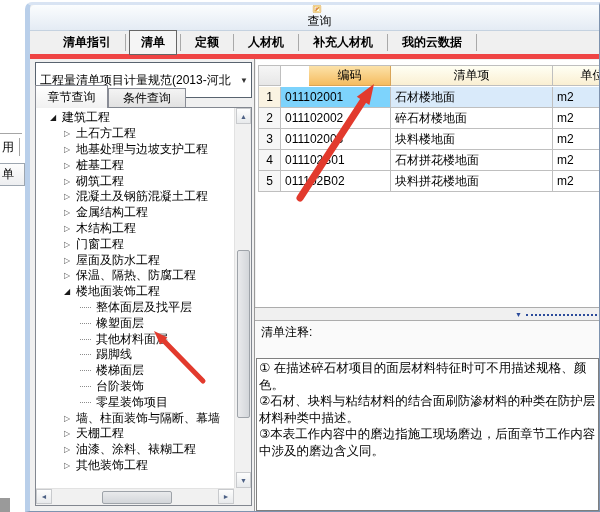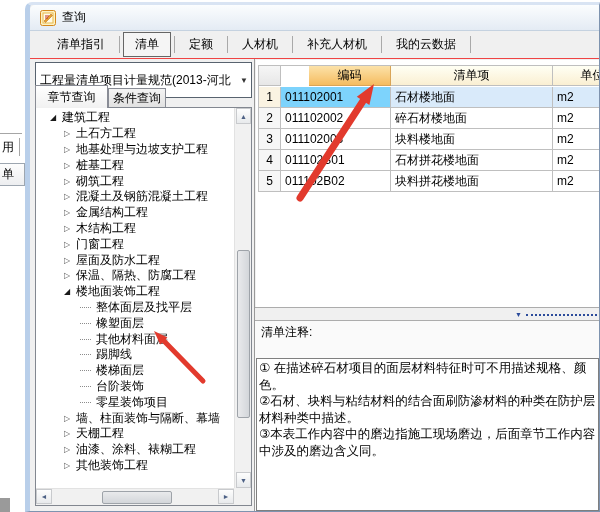--- a/index.html
+++ b/index.html
@@ -19,47 +19,47 @@
 
   
   .window {
     position:absolute; left:25px; top:2px; width:575px; height:510px;
     background:#f0f0f0; border:1px solid #7e93af; border-left:5px solid #b9cfea;
     border-top:3px solid #d9e4f3; border-radius:7px 0 0 0; overflow:hidden;
   }
   .titlebar {
     position:absolute; left:0; top:0; right:0; height:26px;
     background:linear-gradient(#fbfdfe,#e4ebf4); border-bottom:1px solid #c5d2e0;
-    border-radius:5px 0 0 0; display:flex; align-items:center; padding-left:10px;
+    border-radius:5px 0 0 0; display:flex; align-items:center; padding-left:10px;flex-direction:column;
   }
   .app-icon { width:16px; height:16px; margin-right:6px; }
   .tabbar {
     position:absolute; left:0; top:26px; right:0; height:28px;
-    background:#f0f0f0; border-bottom:1px solid #ef4444;
-    display:flex; align-items:center; padding-left:16px;
+    background:#f0f0f0; border-bottom:5px solid #ef4444;
+    display:flex; align-items:center; padding-left:22px;font-weight:bold;
   }
   .tab { padding:3px 11px; white-space:nowrap; cursor:default; }
   .tab.active { border:1px solid #666; background:#f5f5f5; }
   .tabsep { width:1px; height:17px; background:#a9a9a9; margin:0 3px; }
 
   
   .combo {
     position:absolute; left:5px; top:57px; width:217px; height:36px;
     border:1px solid #58636f; background:#fff; display:flex; align-items:center;
     padding:0 3px 0 4px; white-space:nowrap; overflow:hidden;
   }
   .combo .val { flex:1; overflow:hidden; white-space:nowrap; }
   .combo .dd { font-size:8px; color:#333; margin-left:2px; }
   .subtab {
     position:absolute; display:flex; align-items:center; justify-content:center;
     border:1px solid #898c95; border-bottom:none; white-space:nowrap;
   }
   .subtab.active { left:5px; top:80px; width:73px; height:23px;
     background:linear-gradient(#ffffff,#f1f1f1); z-index:2; }
-  .subtab.inactive { left:78px; top:83px; width:58px; height:20px;
+  .subtab.inactive { left:78px; top:83px; width:78px; height:20px;
     background:linear-gradient(#f4f4f4,#e0e0e0); }
   .treebox {
     position:absolute; left:5px; top:102px; width:217px; height:399px;
     border:1px solid #828790; background:#fff; overflow:hidden;
   }
   .treecontent { position:absolute; left:0; top:2px; right:17px; bottom:17px; overflow:hidden; }
   .trow { height:15.8px; display:flex; align-items:center; white-space:nowrap; cursor:default; }
   .trow .arr { width:10px; text-align:center; margin-right:2px; flex:0 0 auto; }
   .arr.exp { font-size:8px; color:#1a1a1a; }
   .arr.col { font-size:8px; color:#5a5a5a; }

